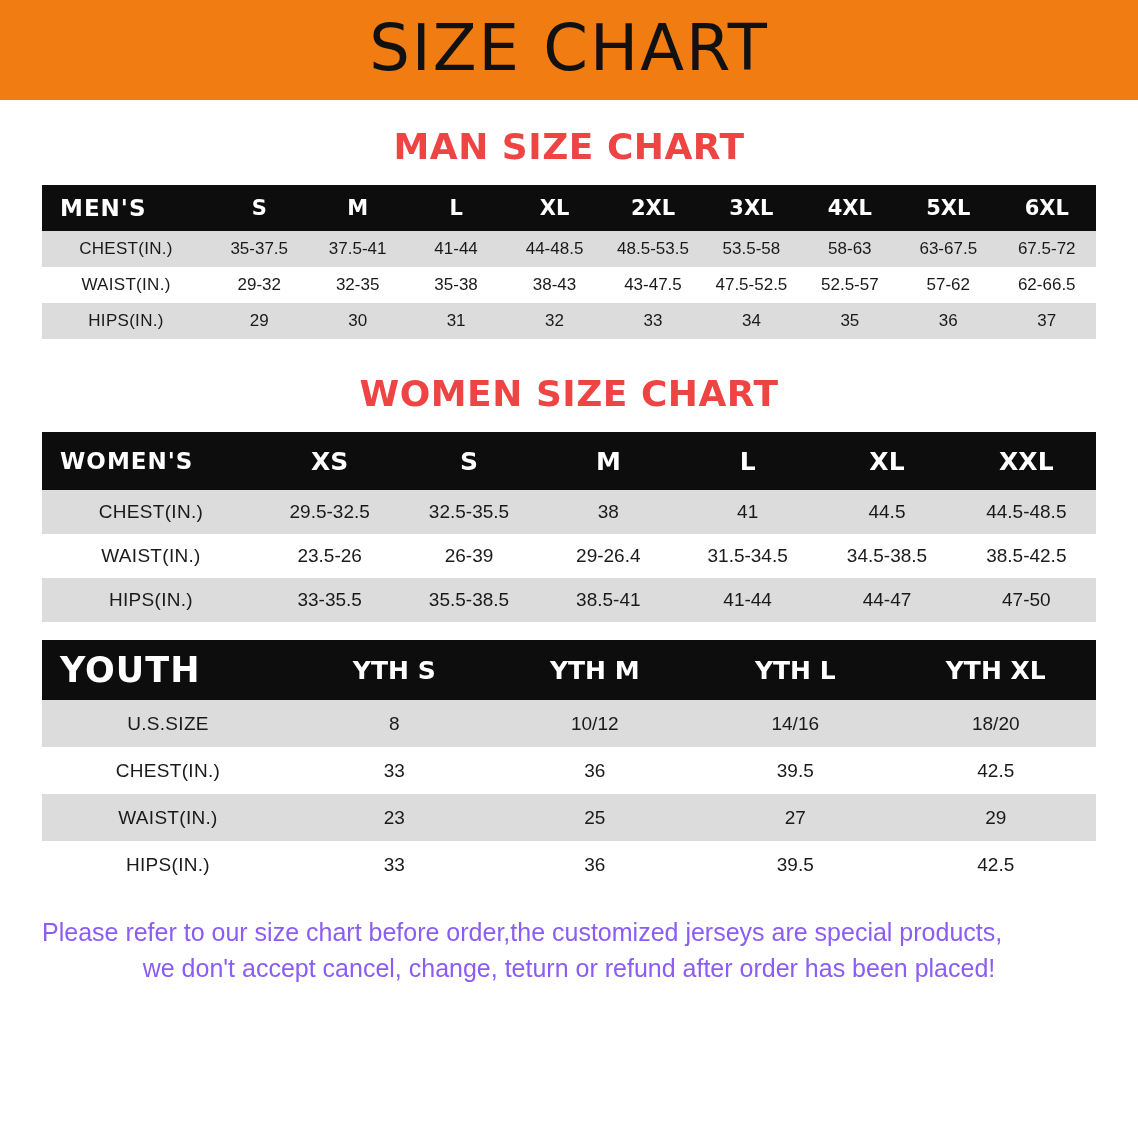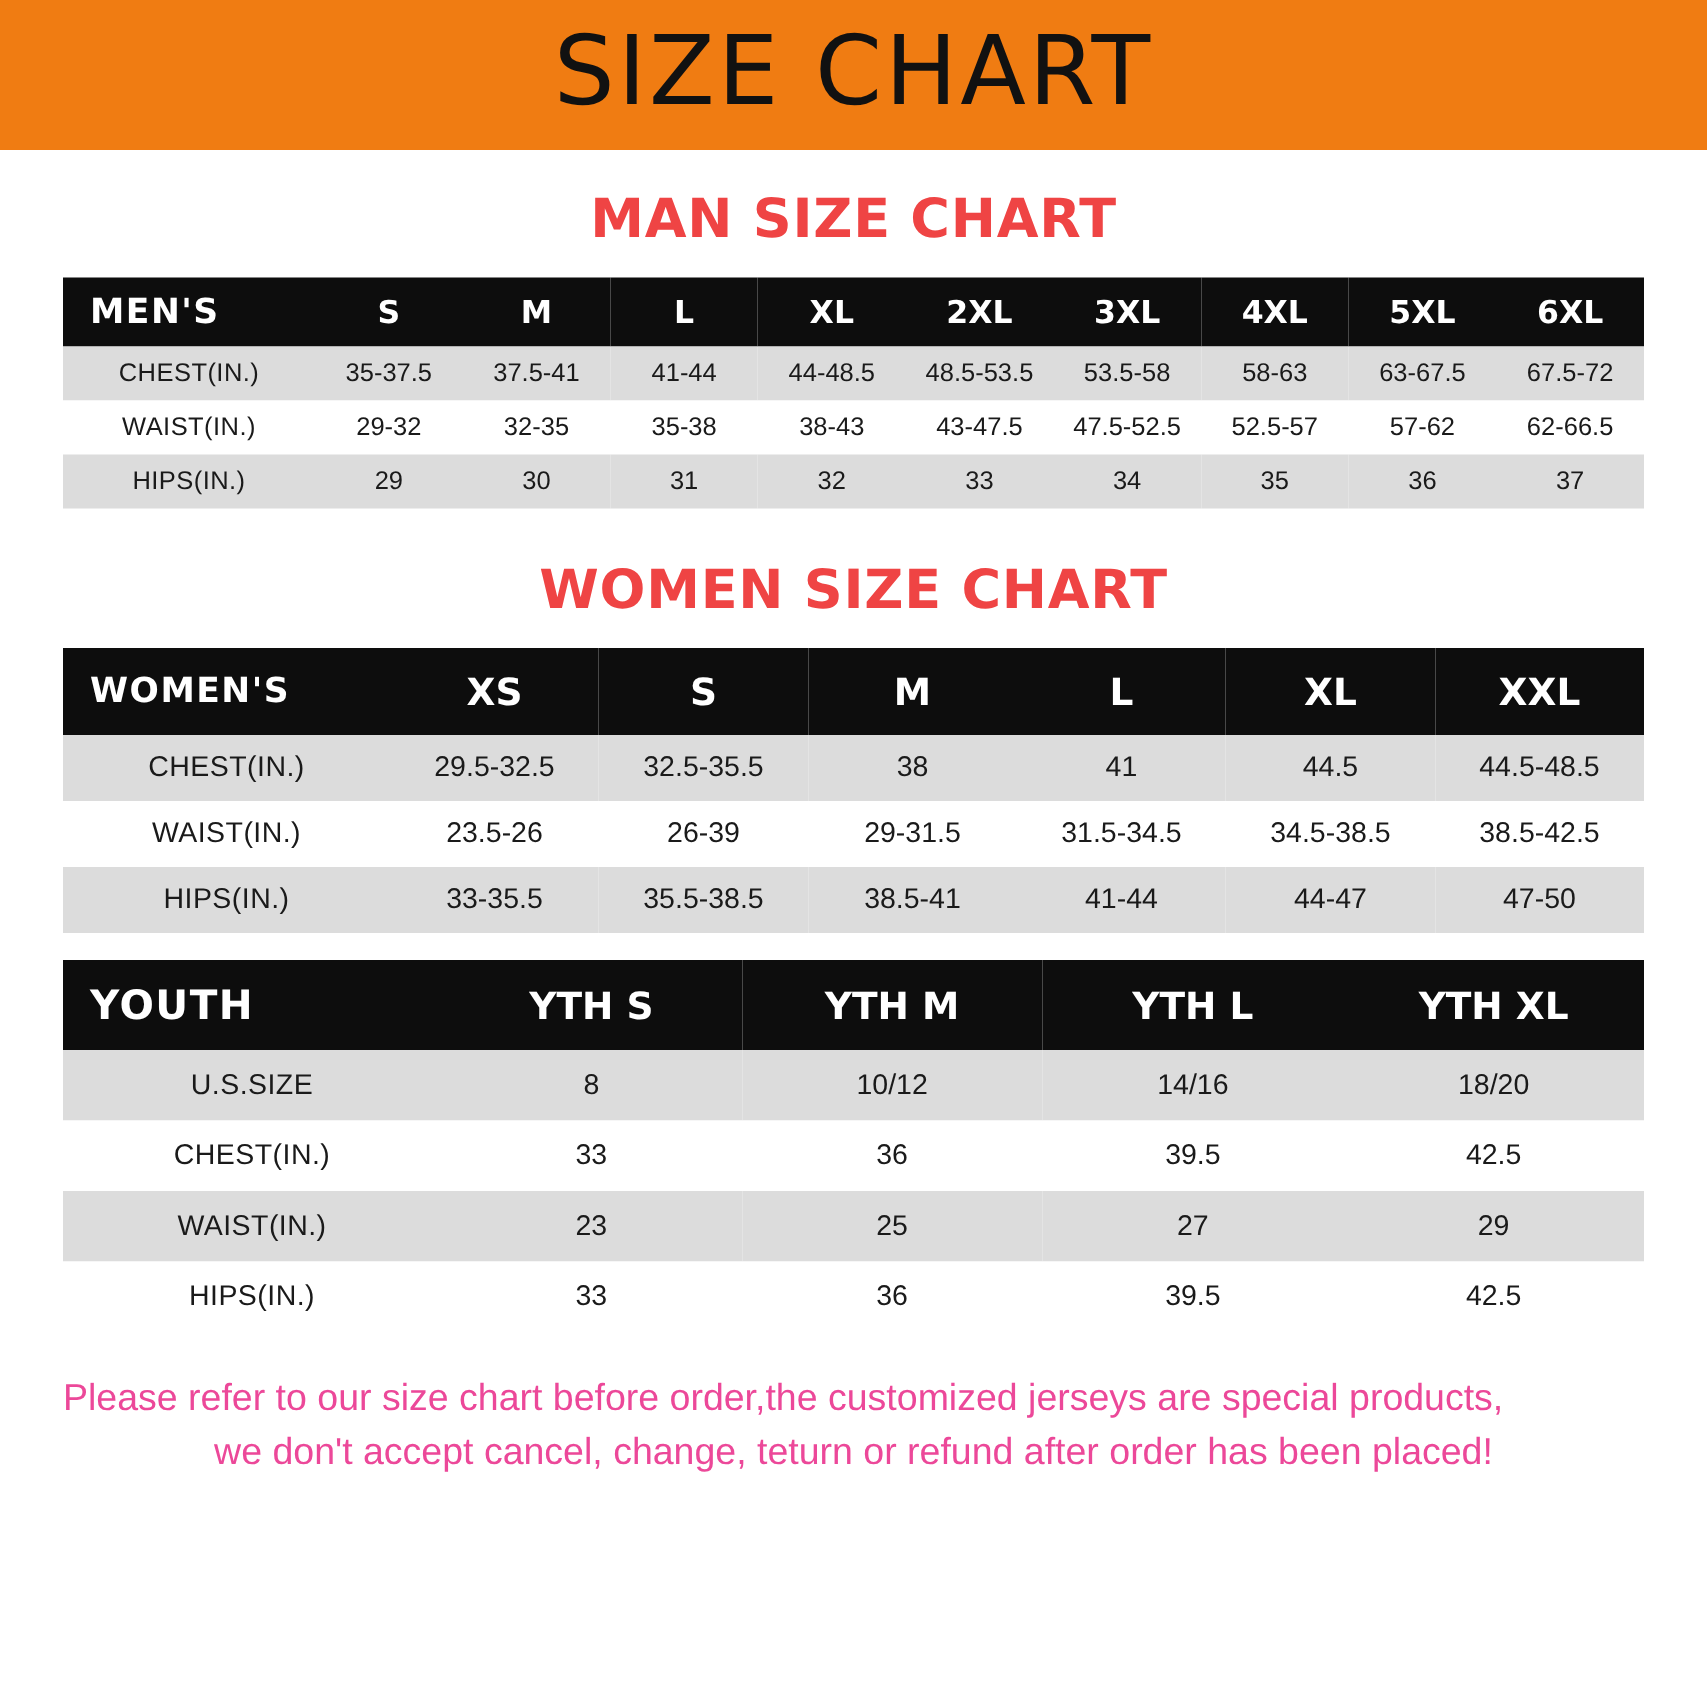--- a/index.html
+++ b/index.html
@@ -93,28 +93,28 @@
   
   #women-wrap { width: 1054px; margin-top: 18px; }
   #women-table thead th { height: 56px; font-size: 25px; }
   #women-table thead th.lead { padding-left: 18px; font-size: 23px; letter-spacing: 1px; }
   #women-table tbody td { height: 42px; font-size: 19px; }
   #women-table tbody td.rowlabel { font-size: 19px; letter-spacing: 0.3px; }
 
   
   #youth-wrap { width: 1054px; margin-top: 18px; }
   #youth-table thead th { height: 58px; font-size: 25px; }
-  #youth-table thead th.lead { padding-left: 18px; font-size: 27px; letter-spacing: 1px; }
+  #youth-table thead th.lead { padding-left: 18px; font-size: 35px; letter-spacing: 1px; }
   #youth-table tbody td { height: 45px; font-size: 19px; }
   #youth-table tbody td.rowlabel { font-size: 19px; letter-spacing: 0.3px; }
 
   
   .note {
     margin: 26px 42px 0 42px;
-    color: #ec4899;
+    color: #8b5cf6;
     font-family: "Liberation Sans", sans-serif;
     font-size: 25px;
     line-height: 1.45;
     text-align: left;
   }
   .note .line { display: block; }
   .note .line2 { text-align: center; }
 </style>
 </head>
 <body>
@@ -212,21 +212,21 @@
           <td>32.5-35.5</td>
           <td>38</td>
           <td>41</td>
           <td>44.5</td>
           <td>44.5-48.5</td>
         </tr>
         <tr class="plain">
           <td class="rowlabel">WAIST(IN.)</td>
           <td>23.5-26</td>
           <td>26-39</td>
-          <td>29-31.5</td>
+          <td>29-26.4</td>
           <td>31.5-34.5</td>
           <td>34.5-38.5</td>
           <td>38.5-42.5</td>
         </tr>
         <tr class="shade">
           <td class="rowlabel">HIPS(IN.)</td>
           <td>33-35.5</td>
           <td>35.5-38.5</td>
           <td>38.5-41</td>
           <td>41-44</td>

